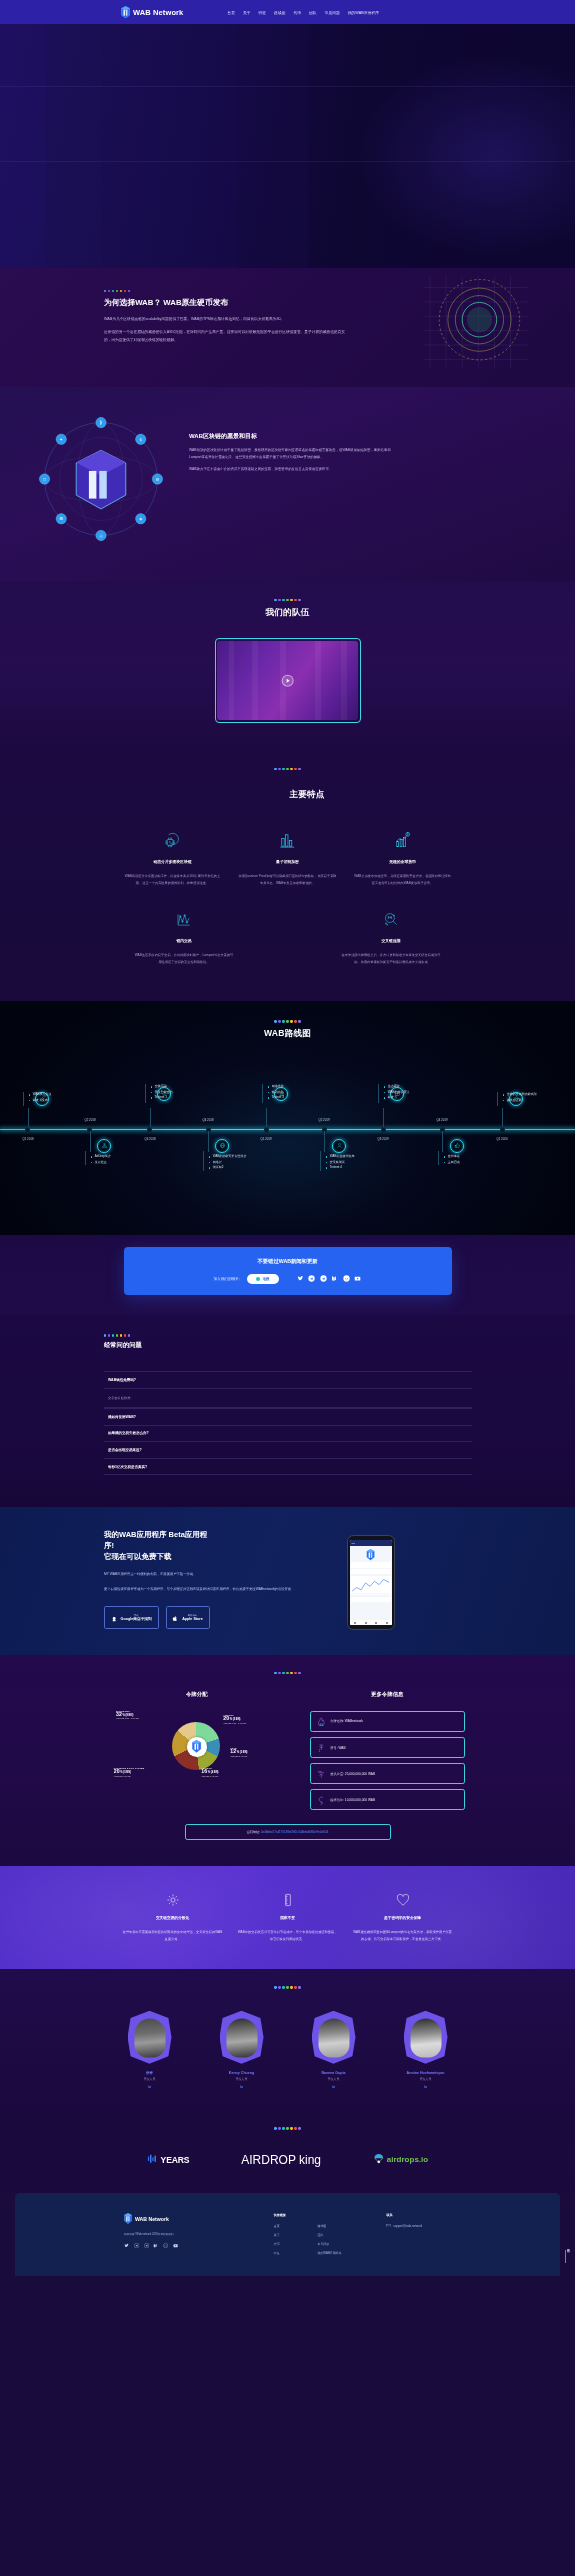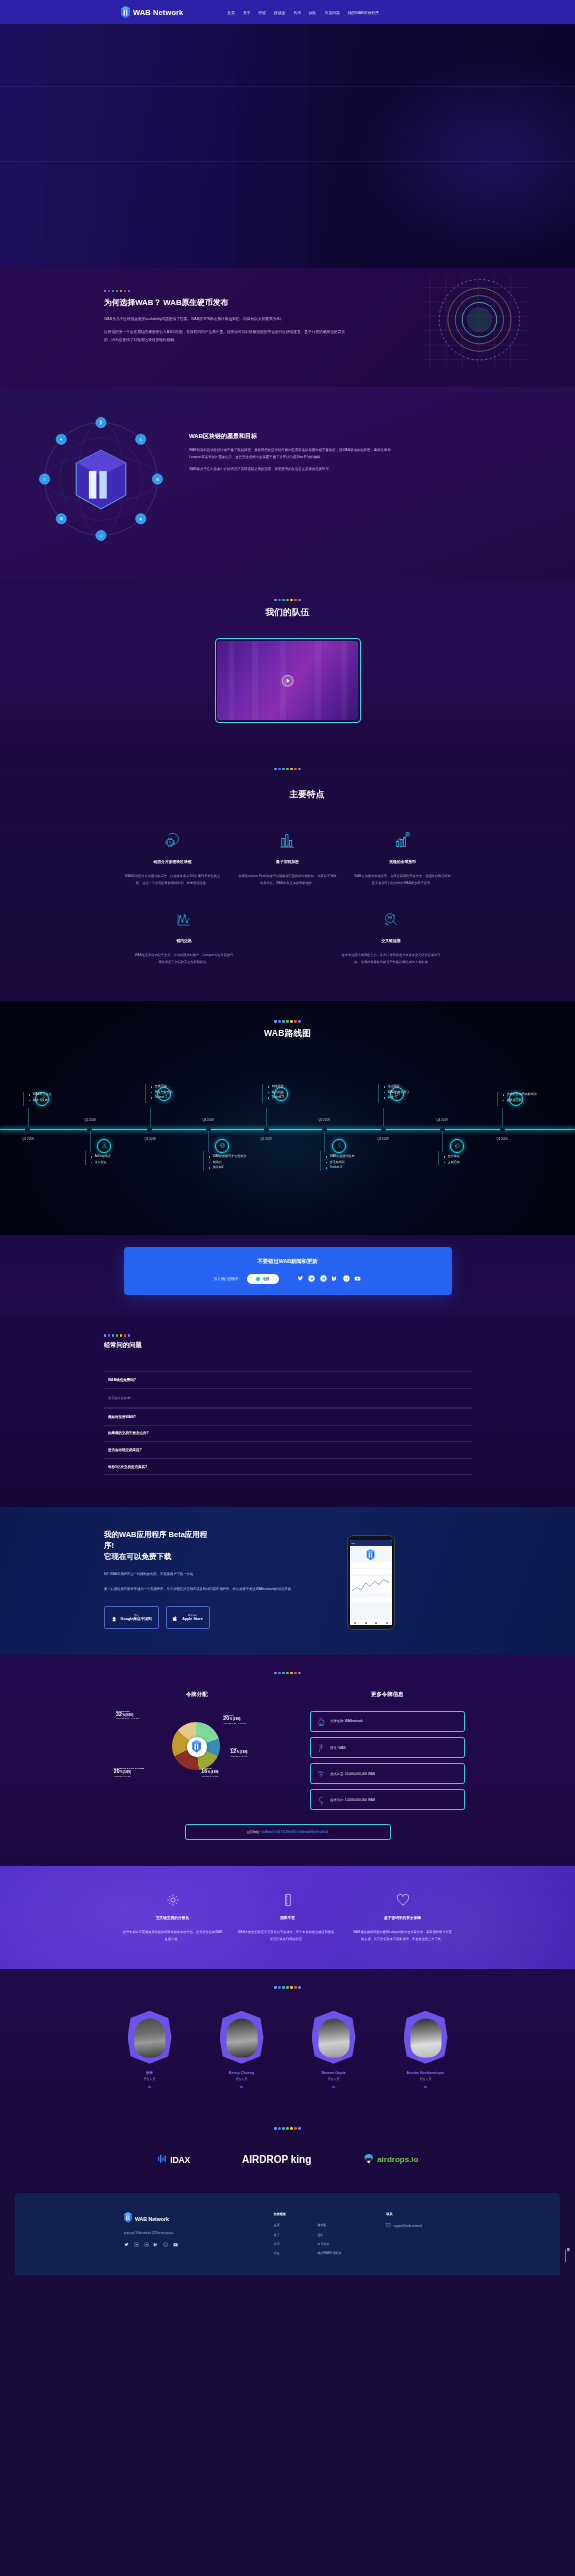--- a/index.html
+++ b/index.html
@@ -310,21 +310,21 @@
 
   
   .partners {
     background:linear-gradient(180deg,#1b093e 0%,#1a0a3c 100%);
     padding:15px 0 26.5px 0; text-align:center;
   }
   .partners .sec-title { margin-top:5.2px; }
   .part-row { display:flex; justify-content:center; align-items:center; gap:52px; margin-top:23px; }
   .plogo { display:flex; align-items:center; gap:2.3px; }
   .plogo .t1 { font-size:8.6px; font-weight:700; color:#fff; letter-spacing:-0.2px; }
-  .plogo .t2 { font-size:10px; font-weight:700; color:#fff; }
+  .plogo .t2 { font-size:12px; font-weight:400; color:#fff; }
   .plogo .t3 { font-size:8px; font-weight:700; color:#6fc44b; }
 
   
   .footer {
     background:#122150; border-radius:4.6px 4.6px 0 0;
     margin:0 15px; padding:19.6px 0 15px 0; display:flex;
     position:relative;
   }
   .f-brand { width:144px; margin-left:109px; }
   .f-brand .fl { display:flex; align-items:center; gap:2.9px; margin-bottom:5.8px; }
@@ -1110,21 +1110,21 @@
     <div class="part-row">
       <div class="plogo">
         <span>
           <svg viewBox="0 0 26 26" width="11.5" height="11.5">
               <rect x="2" y="8" width="3" height="10" fill="#2d6df6"></rect>
               <rect x="7" y="4" width="3" height="18" fill="#3e8bff"></rect>
               <rect x="12" y="10" width="3" height="8" fill="#2d6df6"></rect>
               <rect x="17" y="6" width="3" height="14" fill="#3e8bff"></rect>
             </svg>
         </span>
-        <span class="t1">IDAX</span>
+        <span class="t1">YEARS</span>
       </div>
       <div class="plogo">
         <span class="t2">AIRDROP king</span>
       </div>
       <div class="plogo">
         <span>
           <svg viewBox="0 0 26 26" width="11.5" height="11.5">
               <path d="M3 12a10 10 0 0120 0z" fill="#3aa7e0"></path>
               <path d="M3 12l10 10L6 12zM23 12l-10 10 7-10z" fill="#6fc44b" opacity=".8"></path>
               <circle cx="13" cy="20" r="3" fill="#fff"></circle>

